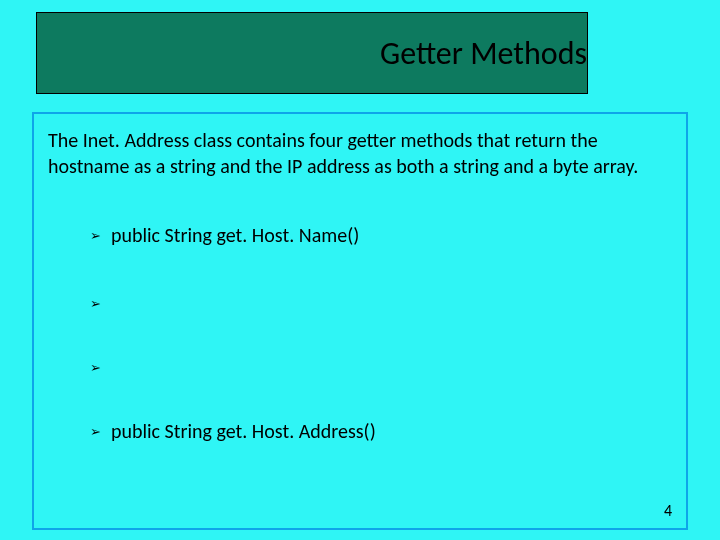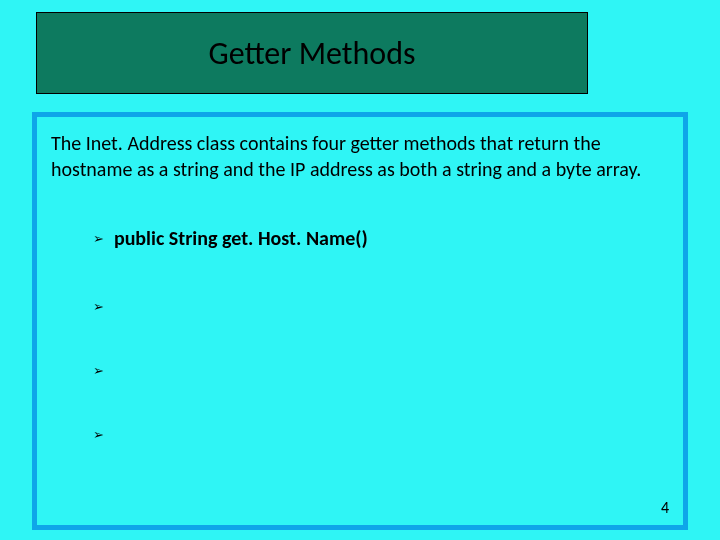--- a/index.html
+++ b/index.html
@@ -14,34 +14,34 @@
   .title-box {
     position: absolute;
     top: 12px;
     left: 36px;
     width: 552px;
     height: 82px;
     background: #0d7a5f;
     border: 1px solid #000;
     display: flex;
     align-items: center;
-    justify-content: center;
+    justify-content: flex-end;
   }
   .title-text {
     font-size: 32px;
     color: #000;
     font-weight: 400;
   }
   .content-box {
     position: absolute;
     top: 112px;
     left: 32px;
     width: 656px;
     height: 418px;
-    border: 5px solid #0ea5e9;
+    border: 2px solid #0ea5e9;
     padding: 14px 18px 14px 14px;
   }
   .intro {
     font-size: 20px;
     line-height: 1.28;
     color: #000;
     font-weight: 400;
   }
   .bullet-list {
     margin-top: 44px;
@@ -53,21 +53,21 @@
     margin-bottom: 44px;
   }
   .bullet-icon {
     font-size: 13px;
     color: #000;
     margin-right: 10px;
     margin-top: 5px;
   }
   .bullet-text {
     font-size: 20px;
-    font-weight: 700;
+    font-weight: 400;
     color: #000;
   }
   .page-num {
     position: absolute;
     bottom: 8px;
     right: 14px;
     font-size: 16px;
     color: #000;
   }
 </style>
@@ -87,17 +87,18 @@
       <span class="bullet-text">public String get. Host. Name()</span>
     </div>
     <div class="bullet-item">
       <span class="bullet-icon">➢</span>
     </div>
     <div class="bullet-item">
       <span class="bullet-icon">➢</span>
     </div>
     <div class="bullet-item">
       <span class="bullet-icon">➢</span>
+      <span class="bullet-text">public String get. Host. Address()</span>
     </div>
   </div>
 
   <div class="page-num">4</div>
 </div>
 
 </body></html>

